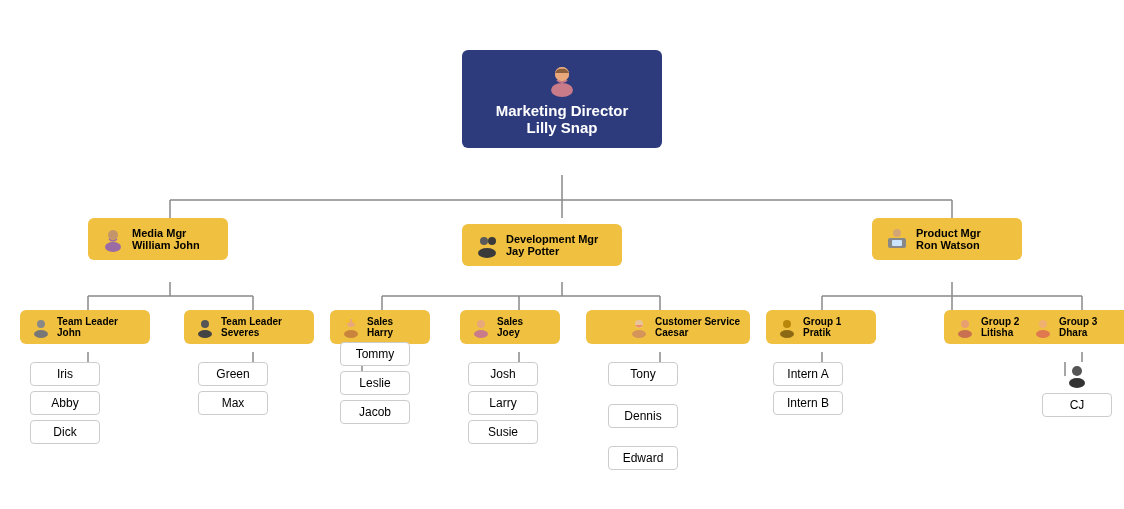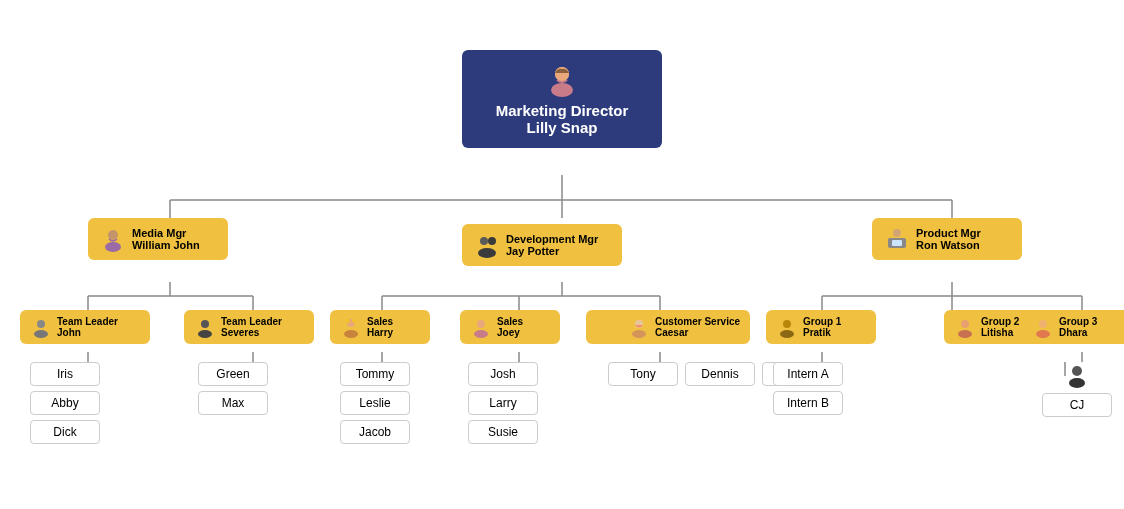--- a/index.html
+++ b/index.html
@@ -304,38 +304,38 @@
     </div>
   </div>
 
   <div class="node-abs" style="left:198px; top:362px;">
     <div style="display:flex;flex-direction:column;gap:5px;">
       <div class="node-leaf">Green</div>
       <div class="node-leaf">Max</div>
     </div>
   </div>
 
-  <div class="node-abs" style="left:340px; top:362px;">
+  <div class="node-abs" style="left:340px; top:342px;">
     <div style="display:flex;flex-direction:column;gap:5px;">
       <div class="node-leaf">Tommy</div>
       <div class="node-leaf">Leslie</div>
       <div class="node-leaf">Jacob</div>
     </div>
   </div>
 
   <div class="node-abs" style="left:468px; top:362px;">
     <div style="display:flex;flex-direction:column;gap:5px;">
       <div class="node-leaf">Josh</div>
       <div class="node-leaf">Larry</div>
       <div class="node-leaf">Susie</div>
     </div>
   </div>
 
   <div class="node-abs" style="left:608px; top:362px;">
-    <div style="display:flex;flex-direction:row;gap:7px;">
+    <div style="display:flex;flex-direction:column;gap:18px;">
       <div class="node-leaf">Tony</div>
       <div class="node-leaf">Dennis</div>
       <div class="node-leaf">Edward</div>
     </div>
   </div>
 
   <div class="node-abs" style="left:773px; top:362px;">
     <div style="display:flex;flex-direction:column;gap:5px;">
       <div class="node-leaf">Intern A</div>
       <div class="node-leaf">Intern B</div>

